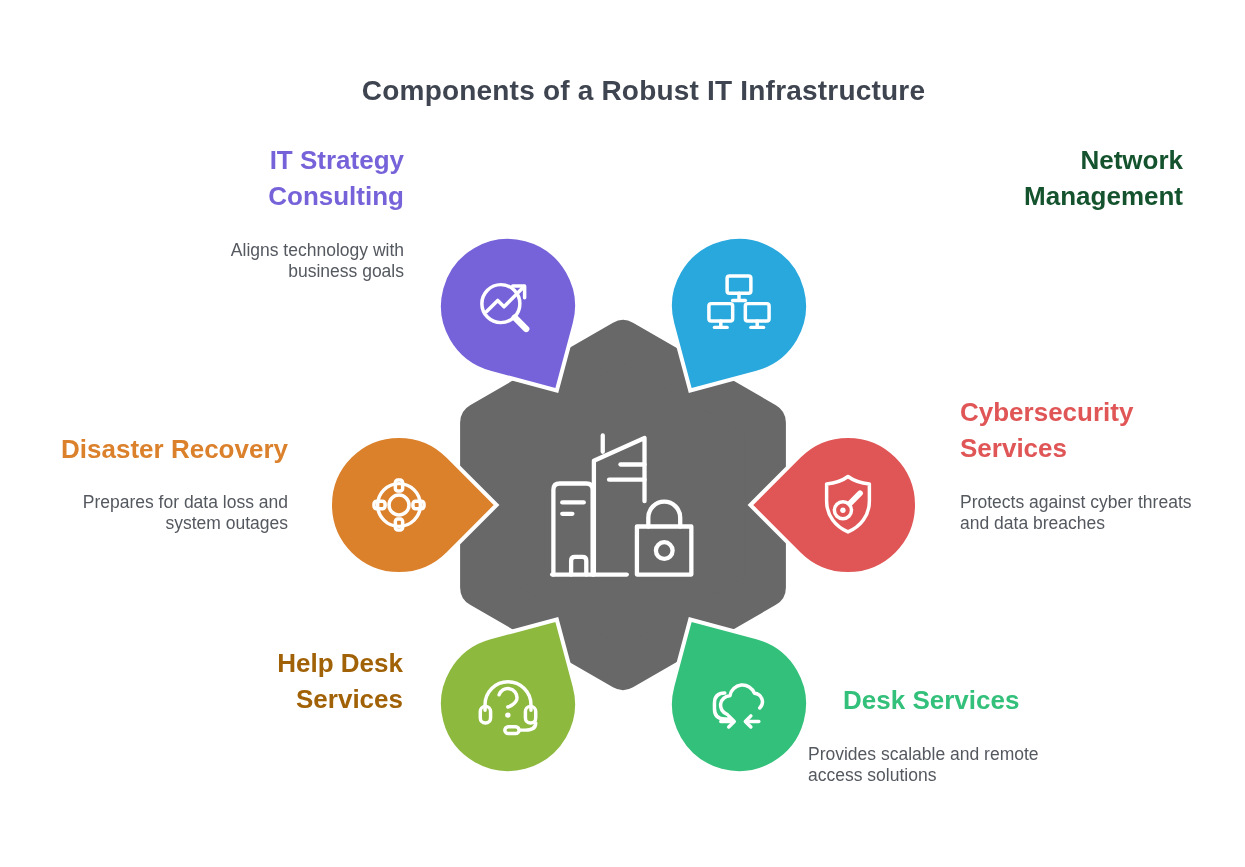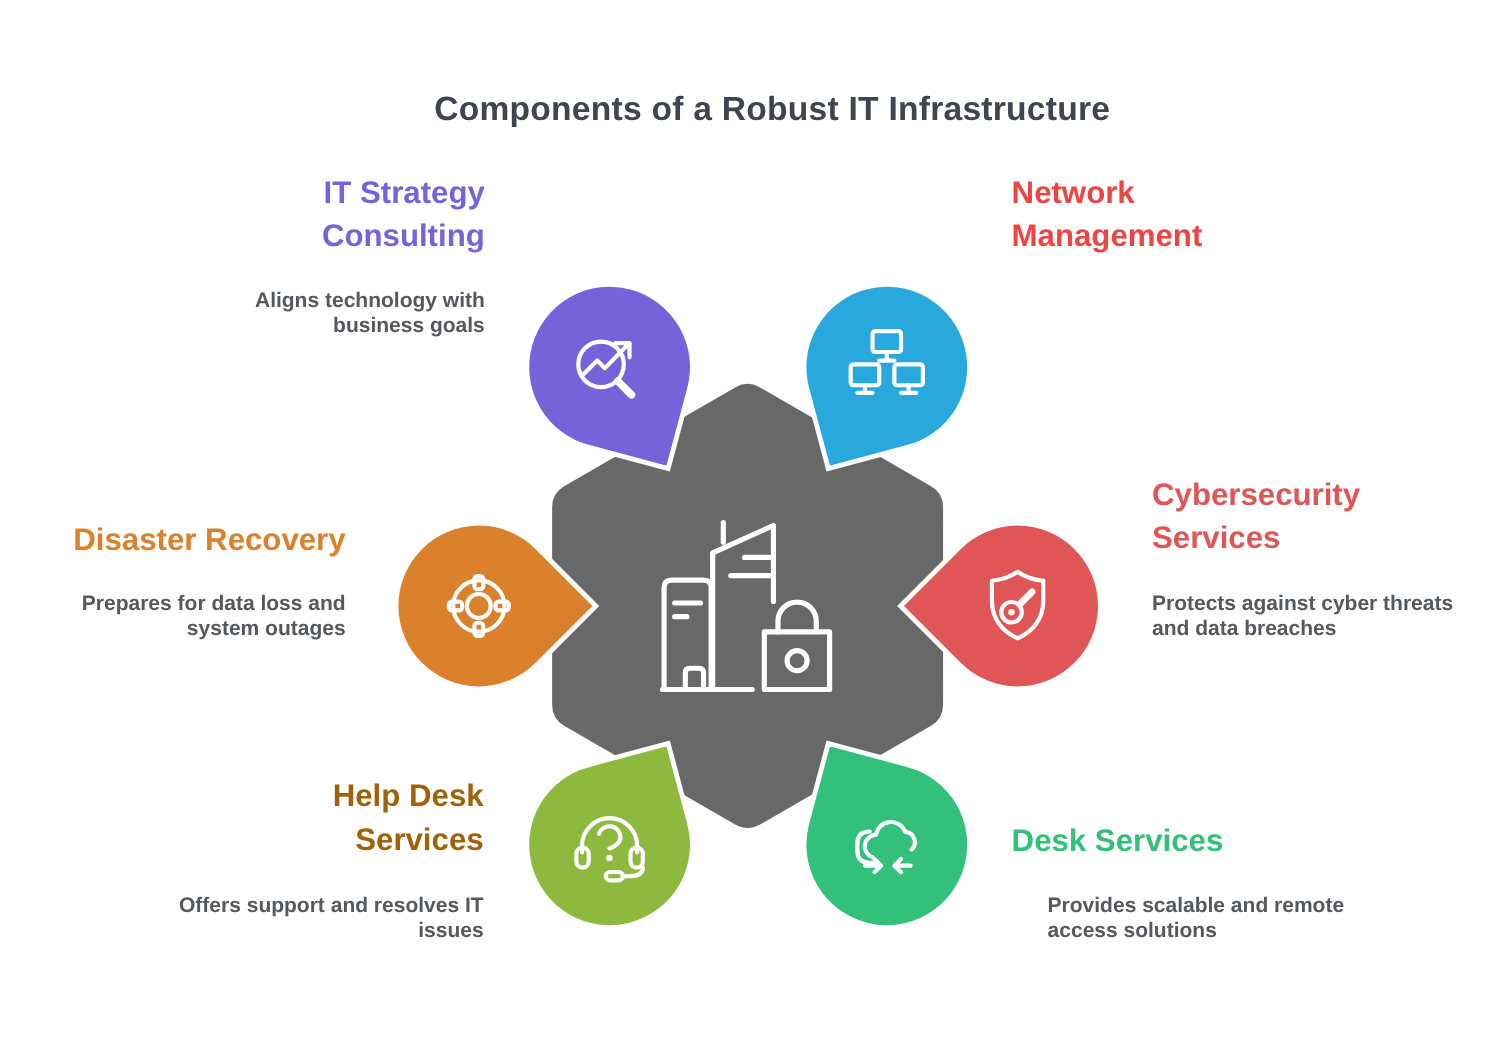--- a/index.html
+++ b/index.html
@@ -9,21 +9,21 @@
   }
   .title{
     position:absolute;top:75px;left:42px;right:0;text-align:center;
     font-size:28px;font-weight:700;color:#3F4550;letter-spacing:.2px;
   }
   .heading{
     position:absolute;width:340px;font-size:26px;font-weight:700;line-height:36px;
     white-space:pre-line;z-index:5;
   }
   .desc{
-    position:absolute;width:340px;font-size:17.5px;font-weight:700;line-height:21px;
+    position:absolute;width:340px;font-size:17.5px;font-weight:400;line-height:21px;
     color:#54585F;white-space:pre-line;z-index:5;
   }
   .ta-r{text-align:right;}
   .hex{position:absolute;left:418px;top:300px;z-index:1;}
   .hex-poly{stroke:#686868;stroke-width:40;stroke-linejoin:round;}
   .center-icon{position:absolute;left:542px;top:424px;z-index:3;}
   .pod{
     position:absolute;width:142px;height:142px;box-sizing:border-box;
     border:4px solid #fff;display:flex;align-items:center;justify-content:center;z-index:2;
   }
@@ -156,42 +156,40 @@
           <rect x="8.2" y="21.7" width="7" height="4.6" rx="1.6"></rect>
           <rect x="32.8" y="21.7" width="7" height="4.6" rx="1.6"></rect>
         </g>
       </svg>
     </span>
   </div>
 
   <div class="heading ta-r" style="right: 841px; top: 142px; color: rgb(119, 99, 217);">IT Strategy
 Consulting</div>
 
-  <div class="heading" style="left: 843px; top: 142px; color: #ef4444;">Network
+  <div class="heading" style="left: 843px; top: 142px; color: #14532d; text-align: right;">Network
 Management</div>
 
   <div class="heading" style="left: 960px; top: 394px; color: rgb(224, 85, 85);">Cybersecurity
 Services</div>
 
   <div class="heading" style="left: 843px; top: 682px; color: rgb(51, 192, 122);">Desk Services</div>
 
   <div class="heading ta-r" style="right: 842px; top: 645px; color: #a16207;">Help Desk
 Services</div>
 
   <div class="heading ta-r" style="right: 957px; top: 431px; color: rgb(219, 129, 44);">Disaster Recovery</div>
 
   <div class="desc ta-r" style="right:841px;top:240px;">Aligns technology with
 business goals</div>
 
 
   <div class="desc" style="left:960px;top:492px;">Protects against cyber threats
 and data breaches</div>
 
-  <div class="desc" style="left:873px;top:744px;">Provides scalable and remote
+  <div class="desc" style="left:808px;top:744px;">Provides scalable and remote
 access solutions</div>
 
-  <div class="desc ta-r" style="right:842px;top:744px;">Offers support and resolves IT
-issues</div>
 
   <div class="desc ta-r" style="right:957px;top:492px;">Prepares for data loss and
 system outages</div>
 
 </div>
 
 </body></html>

